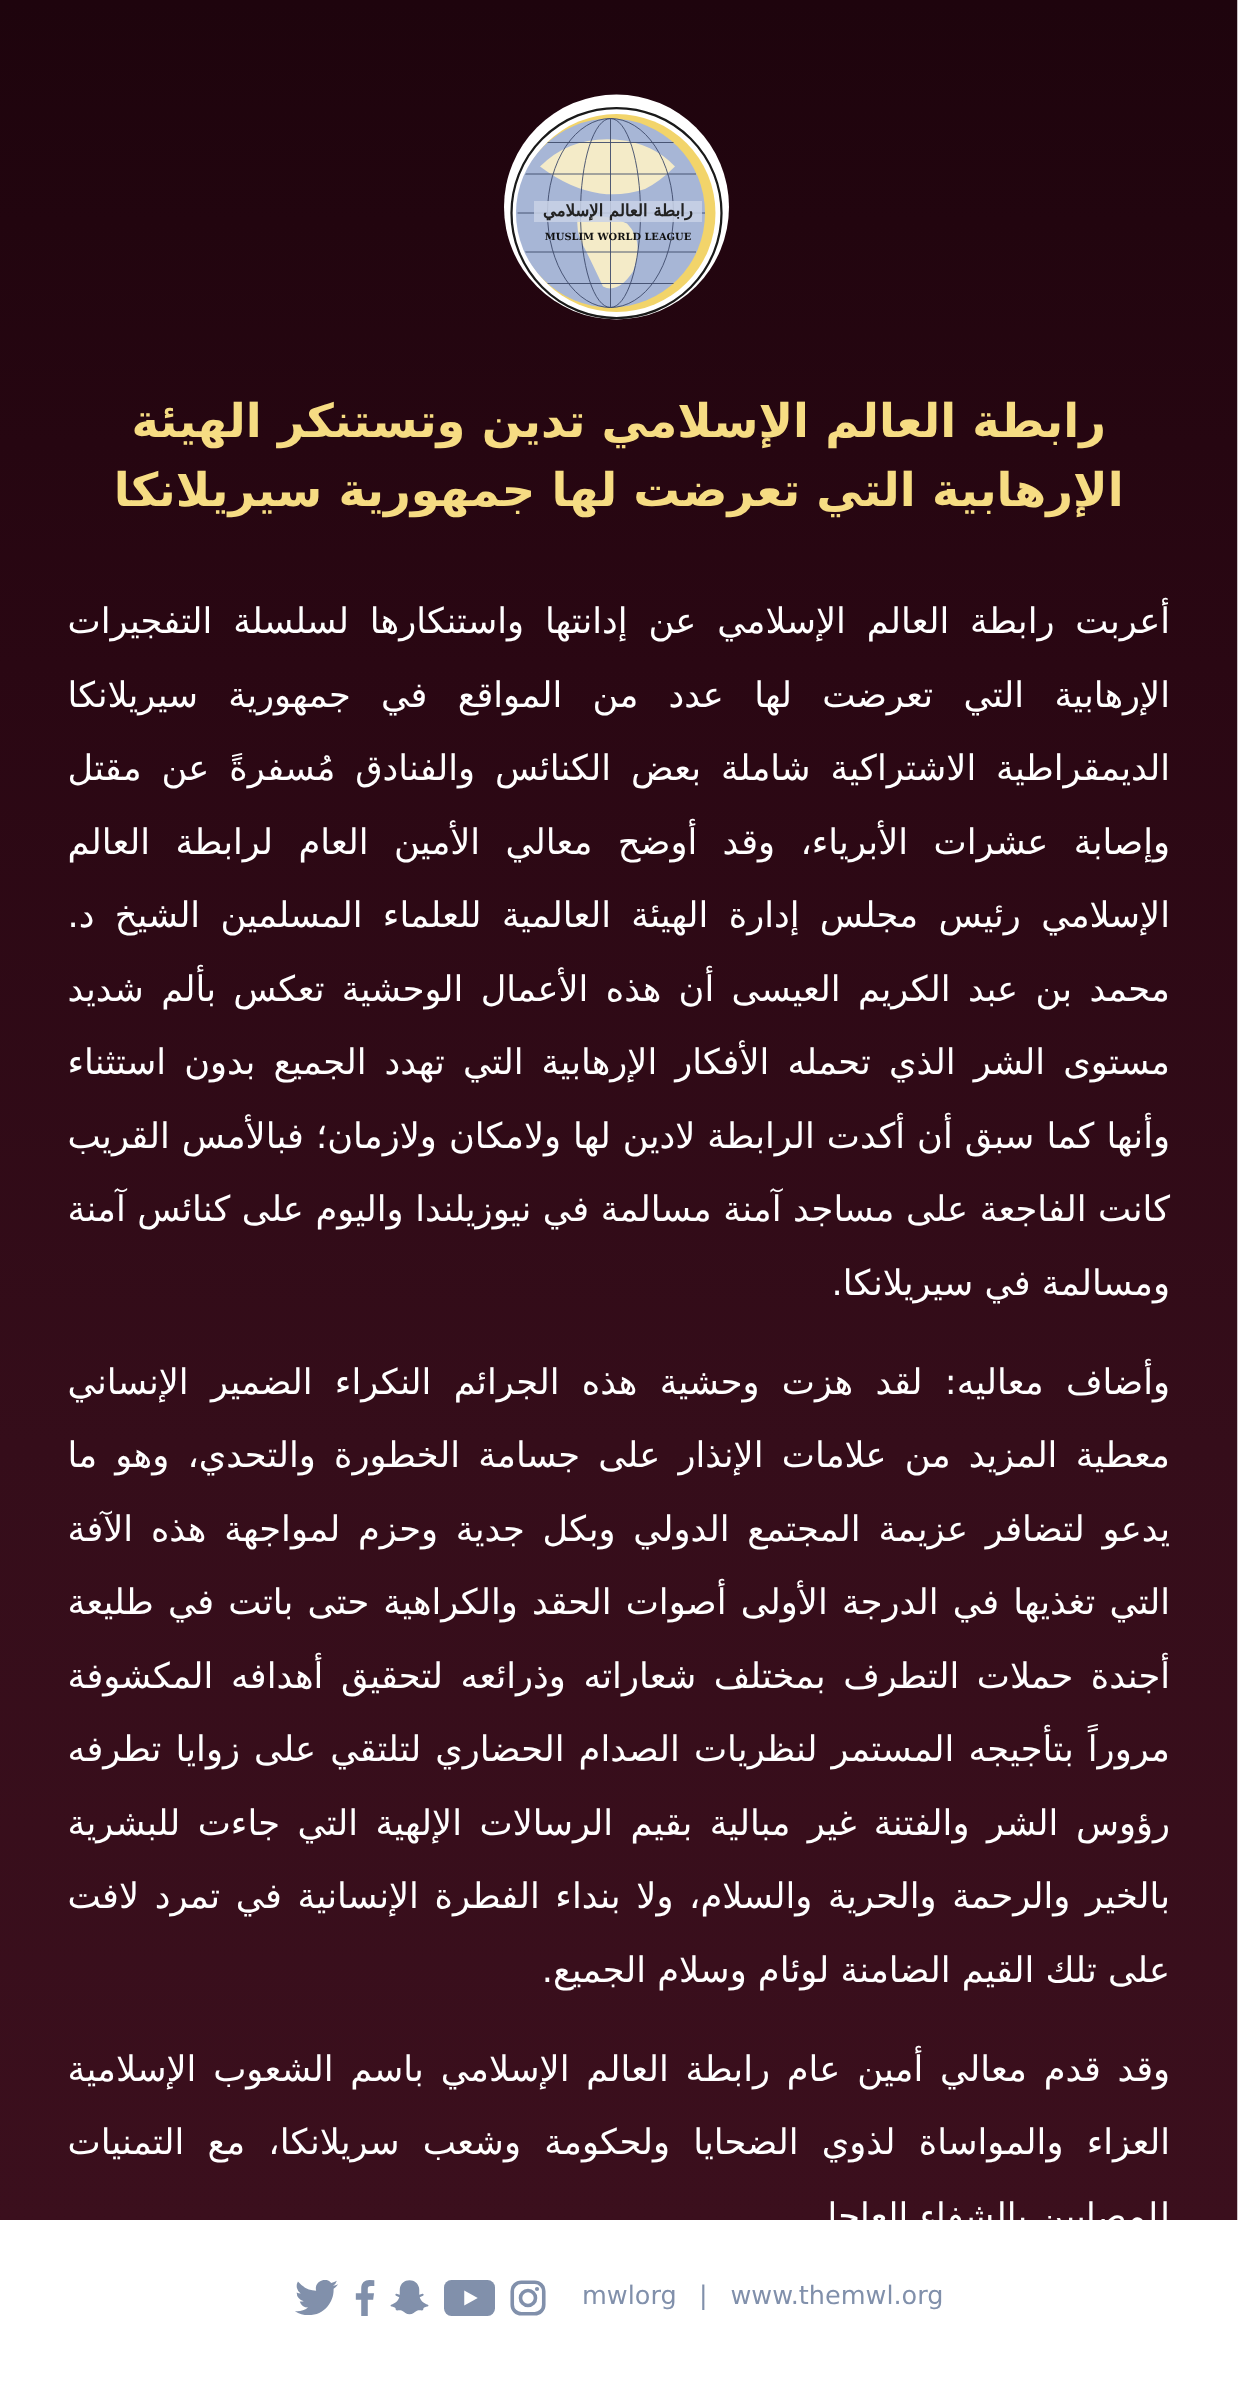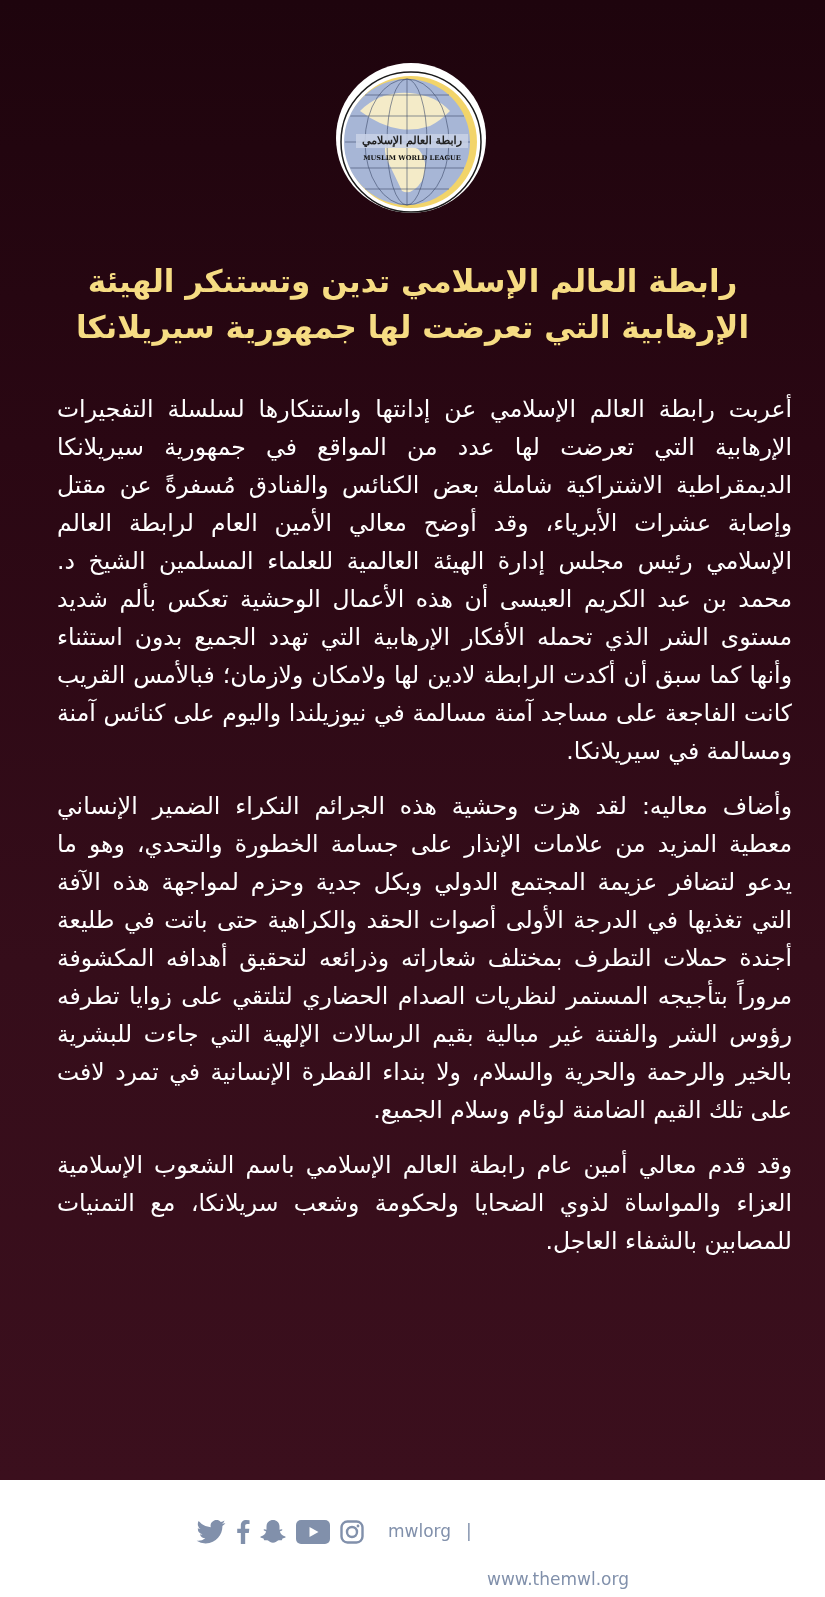--- a/index.html
+++ b/index.html
@@ -13,31 +13,31 @@
     position:absolute; left:336px; top:63px; width:150px; height:150px; border-radius:50%;
     background:#fff; display:flex; align-items:flex-end; justify-content:center;
   }
   .logo svg { display:block; }
   .title {
     position:absolute; left:40px; width:745px; top:258px; direction:rtl; text-align:center;
     color:#f6dc83; font-weight:bold; font-size:31px; line-height:46px;
   }
   .body {
     position:absolute; left:45px; width:735px; top:390px; direction:rtl; text-align:justify;
-    color:#ffffff; font-size:23.5px; line-height:38px;margin-left:12px;
+    color:#ffffff; font-size:23.5px; line-height:49px;
   }
   .body p { margin:0 0 17px 0; text-align-last:right; }
   .footer {
     position:absolute; left:0; top:1480px; width:825px; height:117px; background:#ffffff;
   }
   .social { position:absolute; top:1517px; left:196px; height:30px; display:flex; align-items:center; gap:10px; }
   .social span { display:inline-flex; align-items:center; }
   .handle { position:absolute; top:1517px; left:388px; font-family:"DejaVu Sans", sans-serif; font-size:17px; color:#8190ab; line-height:28px; }
   .sep { position:absolute; top:1517px; left:466px; font-size:17px; color:#8190ab; line-height:28px; }
-  .site { position:absolute; top:1517px; left:487px; font-size:17px; color:#8190ab; line-height:28px;margin-top:48px; }
+  .site { position:absolute; top:1517px; left:487px; font-size:17px; color:#8190ab; line-height:28px; }
 </style>
 </head>
 <body>
 
 <div class="page">
   <div class="main">
 
     <div class="logo">
       <svg width="142" height="142" viewBox="0 0 142 142">
         <defs>

